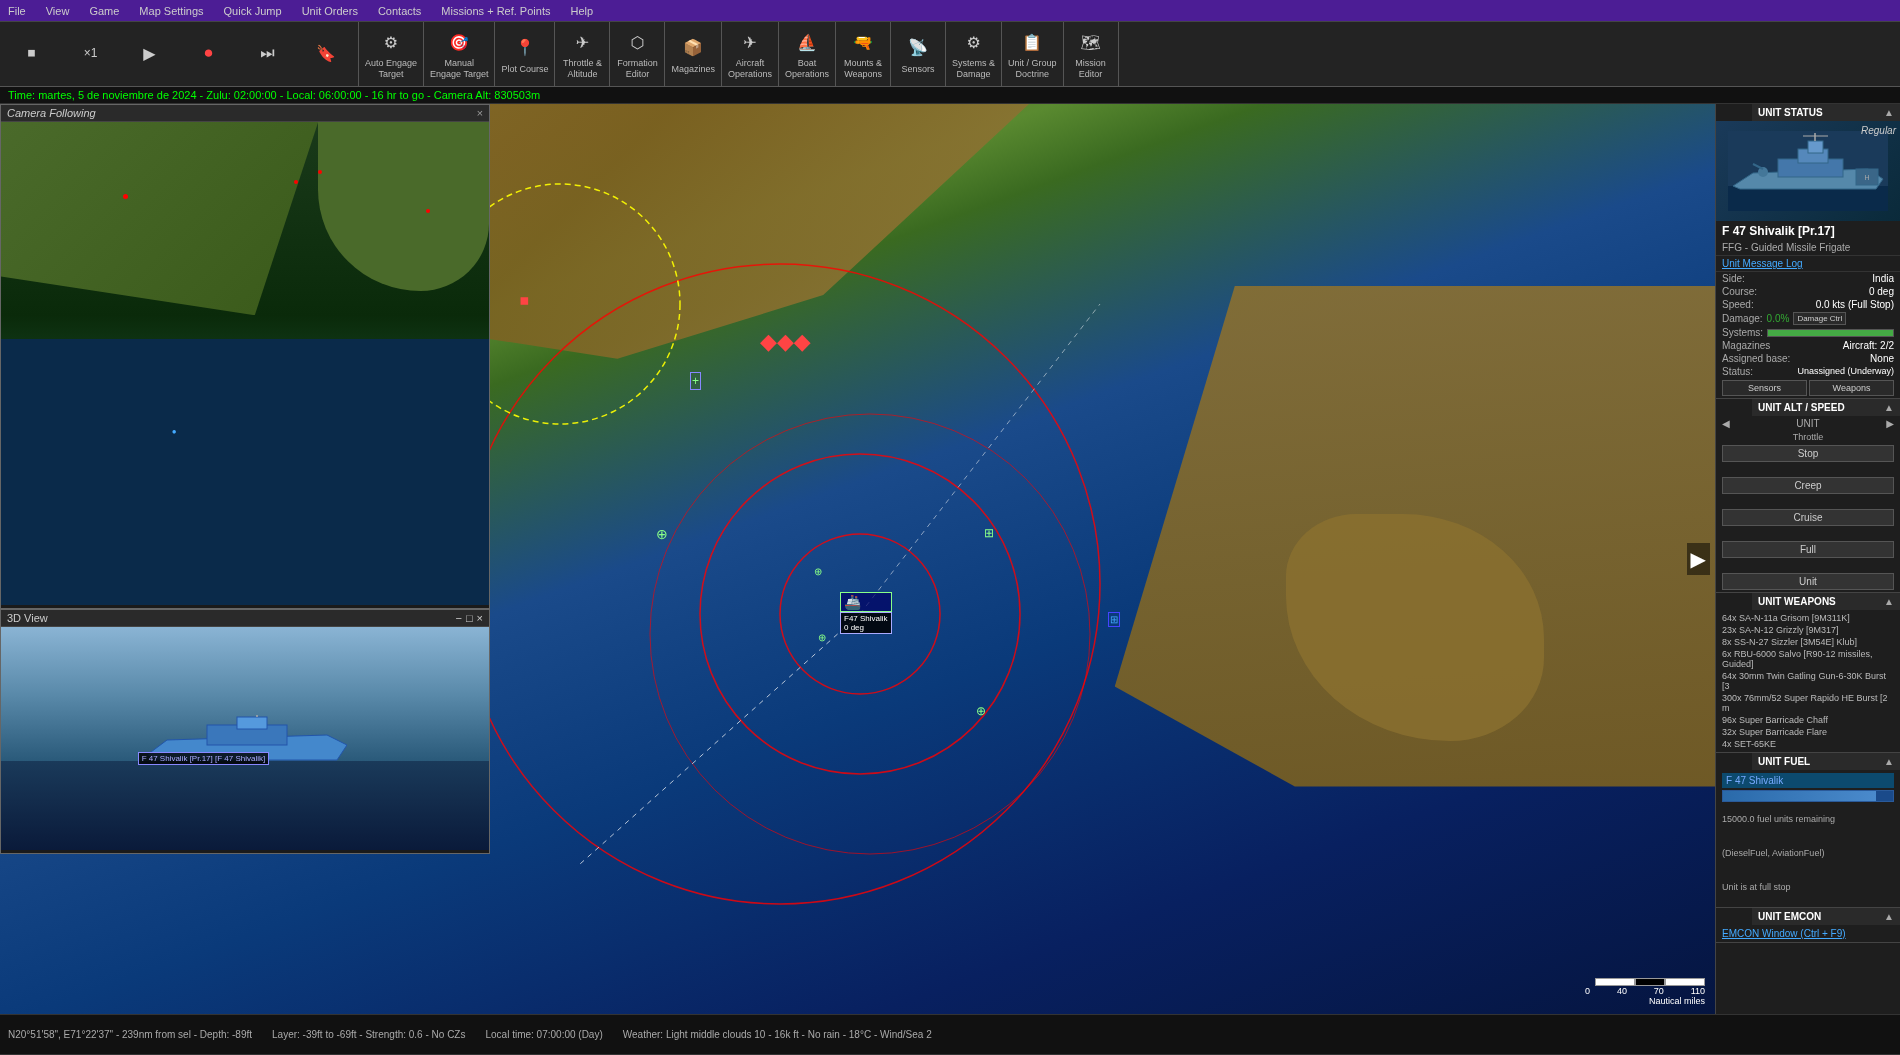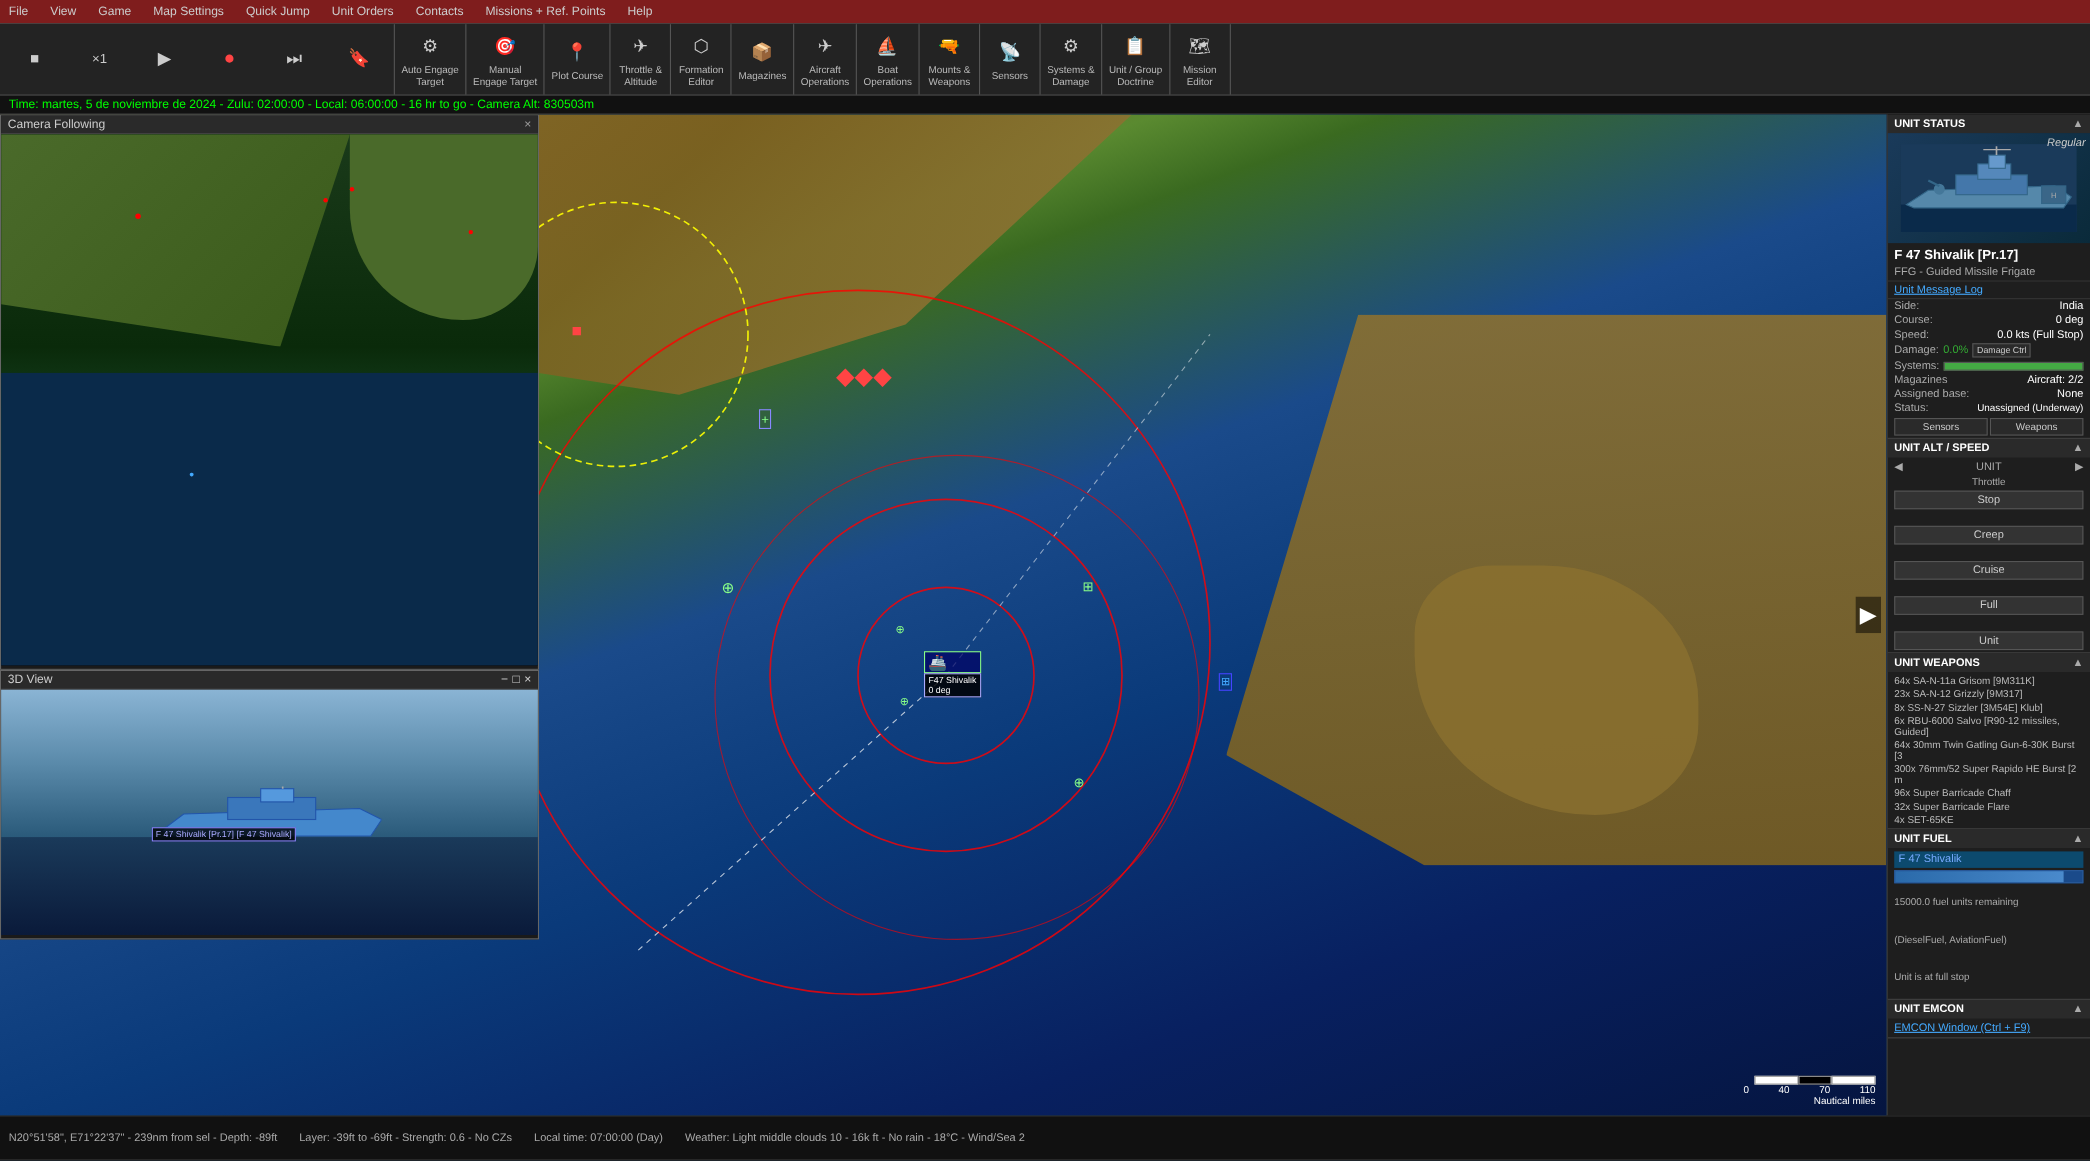--- a/index.html
+++ b/index.html
@@ -1,52 +1,52 @@
 <!DOCTYPE html>
 <html><head>
   <meta charset="utf-8">
   <style>
     * { margin: 0; padding: 0; box-sizing: border-box; }
     body { width: 1900px; height: 1055px; overflow: hidden; background: #1a1a1a; font-family: Arial, sans-serif; font-size: 11px; color: #ddd; }
 
     
-    #menu-bar { display: flex; align-items: center; background: #7f1d1d; border-bottom: 1px solid #444; height: 22px; padding: 0 4px; gap: 12px; }
+    #menu-bar { display: flex; align-items: center; background: #4c1d95; border-bottom: 1px solid #444; height: 22px; padding: 0 4px; gap: 12px; }
     #menu-bar span { color: #ccc; font-size: 11px; cursor: pointer; padding: 0 4px; }
 
     
     #toolbar { display: flex; align-items: stretch; background: #232323; border-bottom: 1px solid #555; height: 65px; }
     .tool-group { display: flex; align-items: center; border-right: 1px solid #555; padding: 2px 4px; gap: 2px; cursor: pointer; min-width: 70px; }
     .tool-btn { display: flex; flex-direction: column; align-items: center; justify-content: center; padding: 2px 6px; cursor: pointer; color: #ccc; font-size: 9px; text-align: center; min-width: 55px; }
     .tool-icon { width: 28px; height: 28px; display: flex; align-items: center; justify-content: center; font-size: 16px; margin-bottom: 2px; }
     .tool-label { font-size: 9px; color: #bbb; text-align: center; line-height: 1.2; }
 
     
     #status-bar { background: #111; color: #00ff00; font-size: 11px; padding: 2px 8px; border-bottom: 1px solid #333; display: flex; align-items: center; gap: 8px; }
 
     
     #main { display: flex; height: calc(1055px - 22px - 65px - 20px - 20px); }
 
     
     #map-area { flex: 1; position: relative; overflow: hidden; background: #1a3a5c; }
 
     
-    #camera-window { position: absolute; left: 0; top: 0; width: 490px; height: 505px; background: #1a1a1a; border: 1px solid #666; }
+    #camera-window { position: absolute; left: 0; top: 0; width: 490px; height: 505px; background: #1a1a1a; border: 1px solid #666; font-style: italic; }
     #camera-title { background: #2a2a2a; padding: 2px 6px; font-size: 11px; color: #ccc; display: flex; justify-content: space-between; align-items: center; border-bottom: 1px solid #444; }
     #camera-close { cursor: pointer; color: #999; }
     #camera-content { width: 100%; height: calc(100% - 20px); background: linear-gradient(180deg, #1a3a1a 0%, #0a2a0a 40%, #1a4a2a 60%, #0a1a3a 80%, #050e1a 100%); position: relative; overflow: hidden; }
 
     
     #view3d-window { position: absolute; left: 0; top: 505px; width: 490px; height: 245px; background: #1a1a1a; border: 1px solid #666; }
     #view3d-title { background: #2a2a2a; padding: 2px 6px; font-size: 11px; color: #ccc; display: flex; justify-content: space-between; align-items: center; border-bottom: 1px solid #444; }
     #view3d-content { width: 100%; height: calc(100% - 20px); background: linear-gradient(180deg, #8ab4d4 0%, #5a8aaa 30%, #2a5a7a 60%, #1a3a5a 80%, #0a2a4a 100%); position: relative; overflow: hidden; }
 
     
     #right-panel { width: 185px; background: #1e1e1e; border-left: 1px solid #444; display: flex; flex-direction: column; overflow-y: auto; }
     .panel-section { border-bottom: 1px solid #444; }
-    .panel-header { background: #2a2a2a; padding: 3px 6px; font-size: 10px; color: #fff; font-weight: bold; display: flex; justify-content: space-between; align-items: center; }
+    .panel-header { background: #2a2a2a; padding: 3px 6px; font-size: 10px; color: #fff; font-weight: bold; display: flex; justify-content: space-between; align-items: center; margin-left: 36px; }
     .panel-collapse { color: #aaa; cursor: pointer; font-size: 10px; }
 
     
     #unit-image { width: 100%; height: 100px; background: linear-gradient(135deg, #1a3a5a, #0a2a3a); display: flex; align-items: center; justify-content: center; position: relative; overflow: hidden; }
     .unit-rank { position: absolute; top: 4px; right: 4px; color: #ccc; font-size: 10px; font-style: italic; }
     .unit-name { font-size: 12px; color: #fff; padding: 3px 6px; font-weight: bold; }
     .unit-type { font-size: 10px; color: #aaa; padding: 1px 6px 2px; border-bottom: 1px solid #333; }
     .unit-msg-log { color: #4af; font-size: 10px; padding: 2px 6px; cursor: pointer; text-decoration: underline; border-bottom: 1px solid #333; }
     .unit-info-row { display: flex; justify-content: space-between; padding: 1px 6px; font-size: 10px; }
     .unit-info-label { color: #aaa; }

